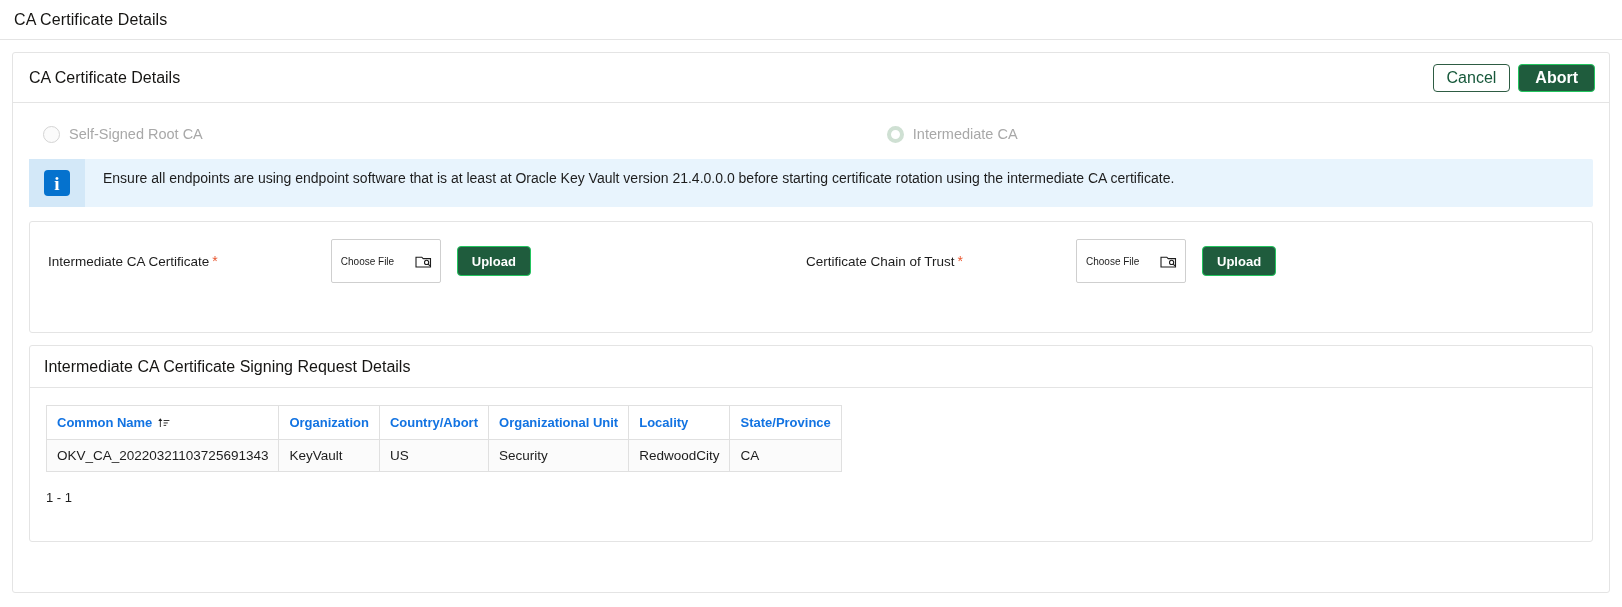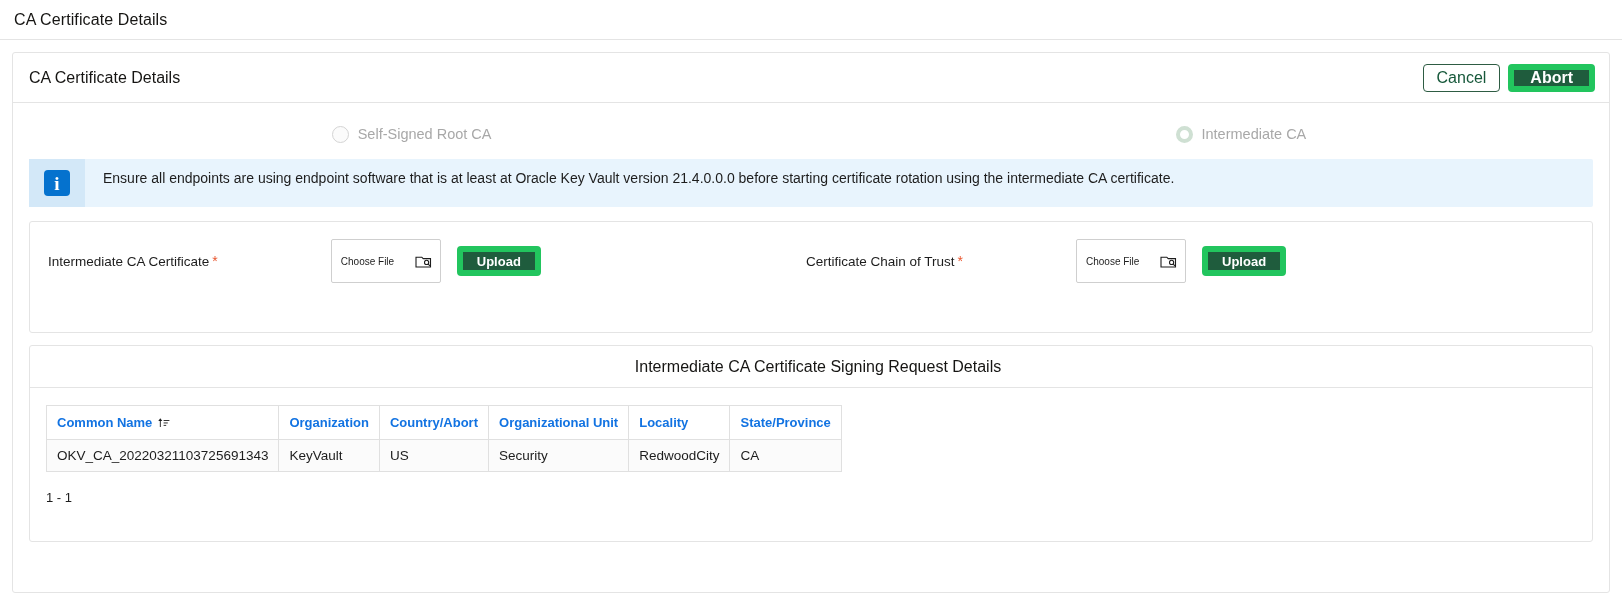--- a/index.html
+++ b/index.html
@@ -81,41 +81,40 @@
     white-space: nowrap;
     box-sizing: border-box;
   }
   .btn-outline {
     background: #ffffff;
     border: 1px solid #2e5c43;
     color: #16583a;
   }
   .btn-primary {
     background: #1f5c3d;
-    border: 6px solid #22c55e;
+    border: 1px solid #22c55e;
     color: #ffffff;
     font-weight: bold;
     padding: 0 16px;
   }
 
   
   .card-content {
     padding: 10px 14px 0 14px;
     box-sizing: border-box;
     flex: 1;
   }
 
   
   .radio-row {
     display: flex;
     align-items: center;
     height: 42px;
     padding-left: 16px;
     box-sizing: border-box;
-    justify-content: center;
   }
   .radio-item {
     display: flex;
     align-items: center;
     gap: 9px;
     cursor: default;
   }
   .radio-item-2 {
     margin-left: 684px;
   }
@@ -249,21 +248,20 @@
     background: #ffffff;
     height: 197px;
   }
   .csr-header {
     height: 42px;
     border-bottom: 1px solid #e4e4e4;
     display: flex;
     align-items: center;
     padding-left: 14px;
     box-sizing: border-box;
-    justify-content: center;
   }
   .csr-title {
     font-size: 16px;
     color: #161513;
   }
   .csr-body {
     padding: 17px 14px 0 16px;
     box-sizing: border-box;
   }
 

